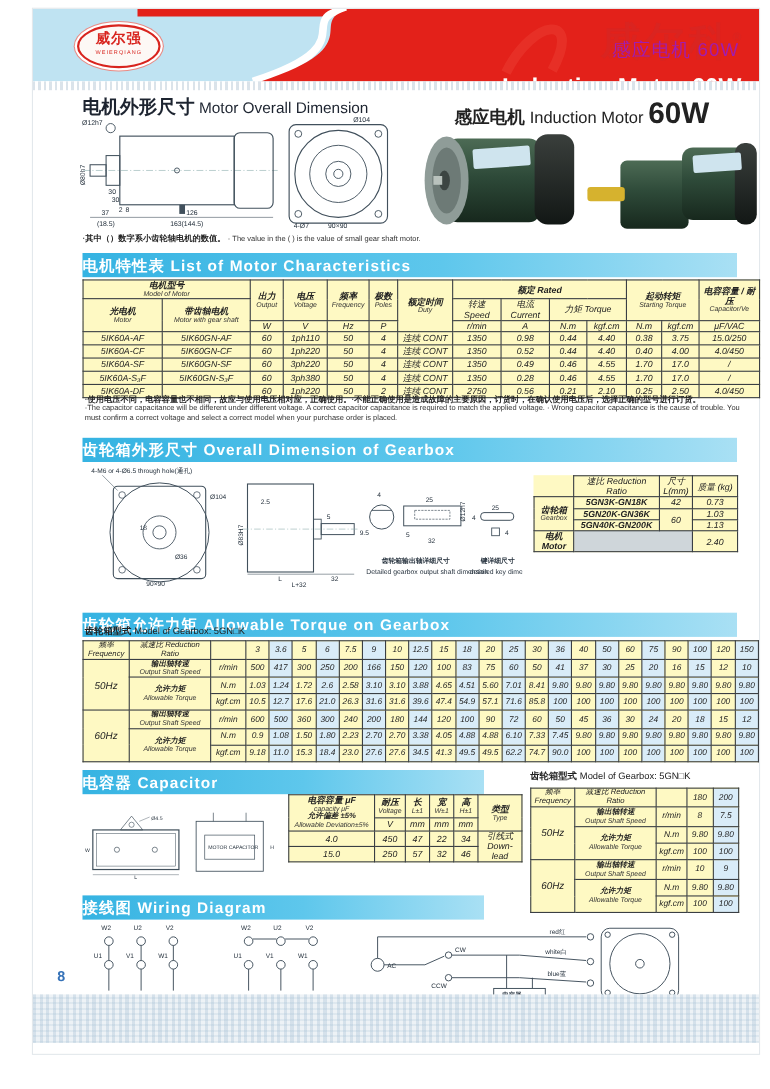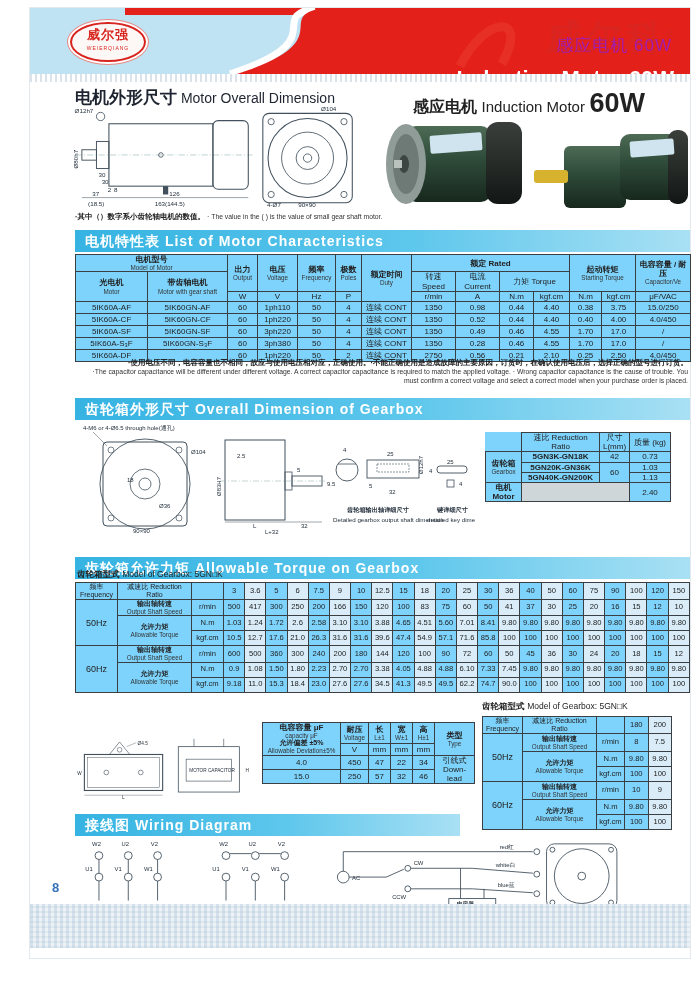--- a/index.html
+++ b/index.html
@@ -14,25 +14,25 @@
   .logo .en{color:#d8241e;font-size:5px;line-height:4px;letter-spacing:1px;}
   .wm{position:absolute;right:12px;top:6px;font-size:36px;font-weight:bold;color:rgba(205,40,40,.42);letter-spacing:4px;}
   .wm sup{font-size:11px;}
   .ht-cn{position:absolute;right:18px;top:26px;color:#a21caf;font-size:17px;letter-spacing:1px;}
   .ht-en{position:absolute;right:16px;top:58px;color:#fff;font-size:22px;font-weight:bold;}
   .tex{left:0;top:66px;width:660px;height:8px;background:repeating-linear-gradient(90deg,rgba(150,175,195,.35) 0 2px,transparent 2px 5px);}
   
   .stitle{font-size:14px;color:#1d2430;}
   .stitle b{font-size:17px;}
   .banner{background:linear-gradient(90deg,#35b3e2 0%,#5ec7ec 55%,#a9e0f4 100%);color:#fff;font-weight:bold;
-          font-size:14px;padding:2px 10px;letter-spacing:1px;height:18px;line-height:18px;}
+          font-size:14px;padding:2px 0;letter-spacing:1px;height:18px;line-height:18px;}
   .b-full{left:0;width:640px;}
   .b-half{left:45px;width:365px;}
   
-  table{border-collapse:collapse;table-layout:fixed;background:#7dd3fc;}
+  table{border-collapse:collapse;table-layout:fixed;background:#fef9c3;font-style:italic;}
   th,td{border:1px solid #3a3f44;font-weight:normal;text-align:center;vertical-align:middle;
         font-size:8px;line-height:1.15;padding:0 1px;overflow:hidden;}
   th .cn{font-weight:bold;display:block;font-size:8px;}
   th .en{display:block;font-size:6.3px;color:#333;}
   .shade{background:#d9ecf8;}
   .torq td,.torq th{height:14px;font-size:7.6px;}
   .torq th.freq{font-size:9px;text-align:center;}
   .char td{height:11px;}
   .notes{font-size:7.5px;color:#222;line-height:1.3;}
   .notes .en{font-size:6.8px;color:#333;}
@@ -313,21 +313,21 @@
           <td>0.56</td>
           <td>0.21</td>
           <td>2.10</td>
           <td>0.25</td>
           <td>2.50</td>
           <td>4.0/450</td>
         </tr>
       </tbody>
   </table>
 
-  <div class="abs notes" style="left:47px;top:350px;width:611px;text-align:right;">
+  <div class="abs notes" style="left:47px;top:350px;width:611px;">
     <div class="bold">·使用电压不同，电容容量也不相同，故应与使用电压相对应，正确使用。·不能正确使用是造成故障的主要原因，订货时，在确认使用电压后，选择正确的型号进行订货。</div>
     <div class="en">·The capacitor capacitance will be different under different voltage. A correct capacitor capacitance is required to match the applied voltage. · Wrong capacitor capacitance is the cause of trouble. You must confirm a correct voltage and select a correct model when your purchase order is placed.</div>
   </div>
 
   <div class="abs banner" style="top:390px;left:45px;width:595px;">齿轮箱外形尺寸 Overall Dimension of Gearbox</div>
 
   <svg class="abs" style="left:45px;top:414px;" width="400" height="112" viewBox="0 0 400 112">
 
     <text class="dim" x="8" y="8">4-M6 or 4-Ø6.5 through hole(通孔)</text>
     <line x1="18" y1="10" x2="32" y2="24" stroke="#41505c" stroke-width="0.5"></line>
@@ -622,20 +622,21 @@
           <td>100</td>
           <td class="shade">100</td>
           <td>100</td>
           <td class="shade">100</td>
           <td>100</td>
           <td class="shade">100</td>
         </tr>
   </tbody>
     </table>
 
+  <div class="abs banner b-half" style="top:692px;">电容器 Capacitor</div>
 
   <svg class="abs" style="left:45px;top:716px;" width="180" height="86" viewBox="0 0 230 88">
     <polygon points="44,28 70,28 57,12" fill="none" stroke="#41505c" stroke-width="0.8"></polygon>
     <circle cx="57" cy="22" r="3" fill="none" stroke="#41505c" stroke-width="0.7"></circle>
     <text class="dim" x="80" y="16">Ø4.5</text>
     <line x1="66" y1="18" x2="78" y2="13" stroke="#41505c" stroke-width="0.5"></line>
     <rect x="12" y="28" width="100" height="46" fill="none" stroke="#41505c" stroke-width="1.4"></rect>
     <rect x="16" y="32" width="92" height="38" fill="none" stroke="#41505c" stroke-width="0.6"></rect>
     <circle cx="40" cy="51" r="3" fill="none" stroke="#41505c" stroke-width="0.8"></circle>
     <circle cx="84" cy="51" r="3" fill="none" stroke="#41505c" stroke-width="0.8"></circle>

